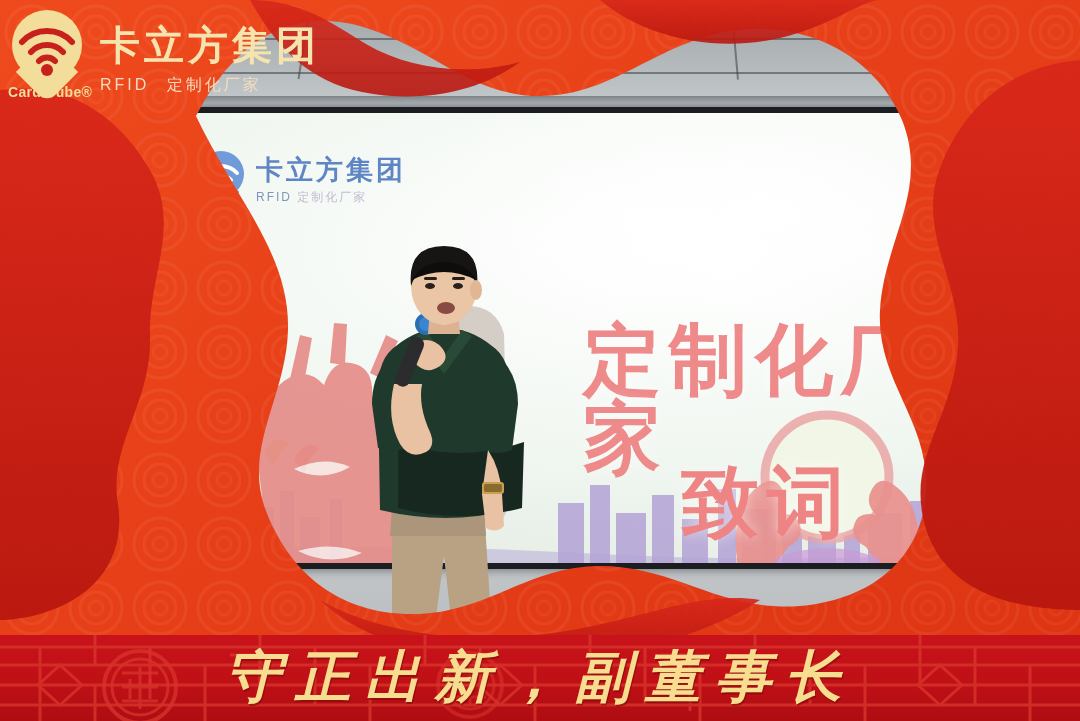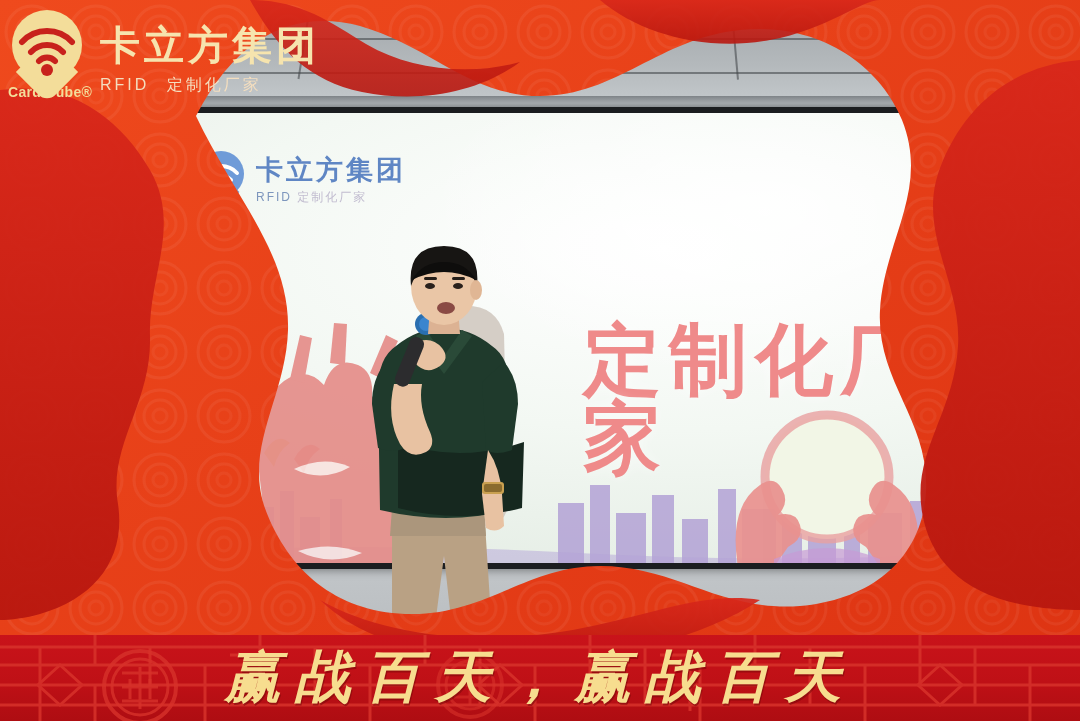--- a/index.html
+++ b/index.html
@@ -275,20 +275,21 @@
           <div class="scr-logo-txt">
             <div class="scr-cn">卡立方集团</div>
             <div class="scr-sub">
               <span>RFID</span>
               <span class="cn2">定制化厂家</span>
             </div>
           </div>
         </div>
 
         <div class="scr-title1">定制化厂家</div>
+        <div class="scr-title2">致词</div>
 
       </div>
     </div>
 
     <div class="podium"></div>
     <div class="podium-stem"></div>
 
     <svg class="person" viewBox="0 0 230 420">
 
       <path d="M118 62 q46 -10 56 26 l4 170 q-2 22 -26 22 l-34 0 Z" fill="#cfc6bd" opacity=".85"></path>
@@ -452,16 +453,16 @@
         <circle cx="140" cy="52" r="36" fill="none" stroke="#d9342c" stroke-width="4"></circle>
         <circle cx="140" cy="52" r="28" fill="none" stroke="#d9342c" stroke-width="3"></circle>
         <path d="M122 38 h36 M122 52 h36 M122 66 h36 M140 32 v42 M130 44 v20 M150 44 v20" stroke="#d9342c" stroke-width="3" fill="none"></path>
       </g>
       <g opacity=".6">
         <circle cx="470" cy="50" r="32" fill="none" stroke="#d9342c" stroke-width="4"></circle>
         <circle cx="470" cy="50" r="24" fill="none" stroke="#d9342c" stroke-width="3"></circle>
         <path d="M454 38 h32 M454 50 h32 M454 62 h32 M470 32 v38" stroke="#d9342c" stroke-width="3" fill="none"></path>
       </g>
     </svg>
-    <div class="banner-text">赢战百天，赢战百天</div>
+    <div class="banner-text">守正出新，副董事长</div>
   </div>
 
 </div>
 
 </body></html>

